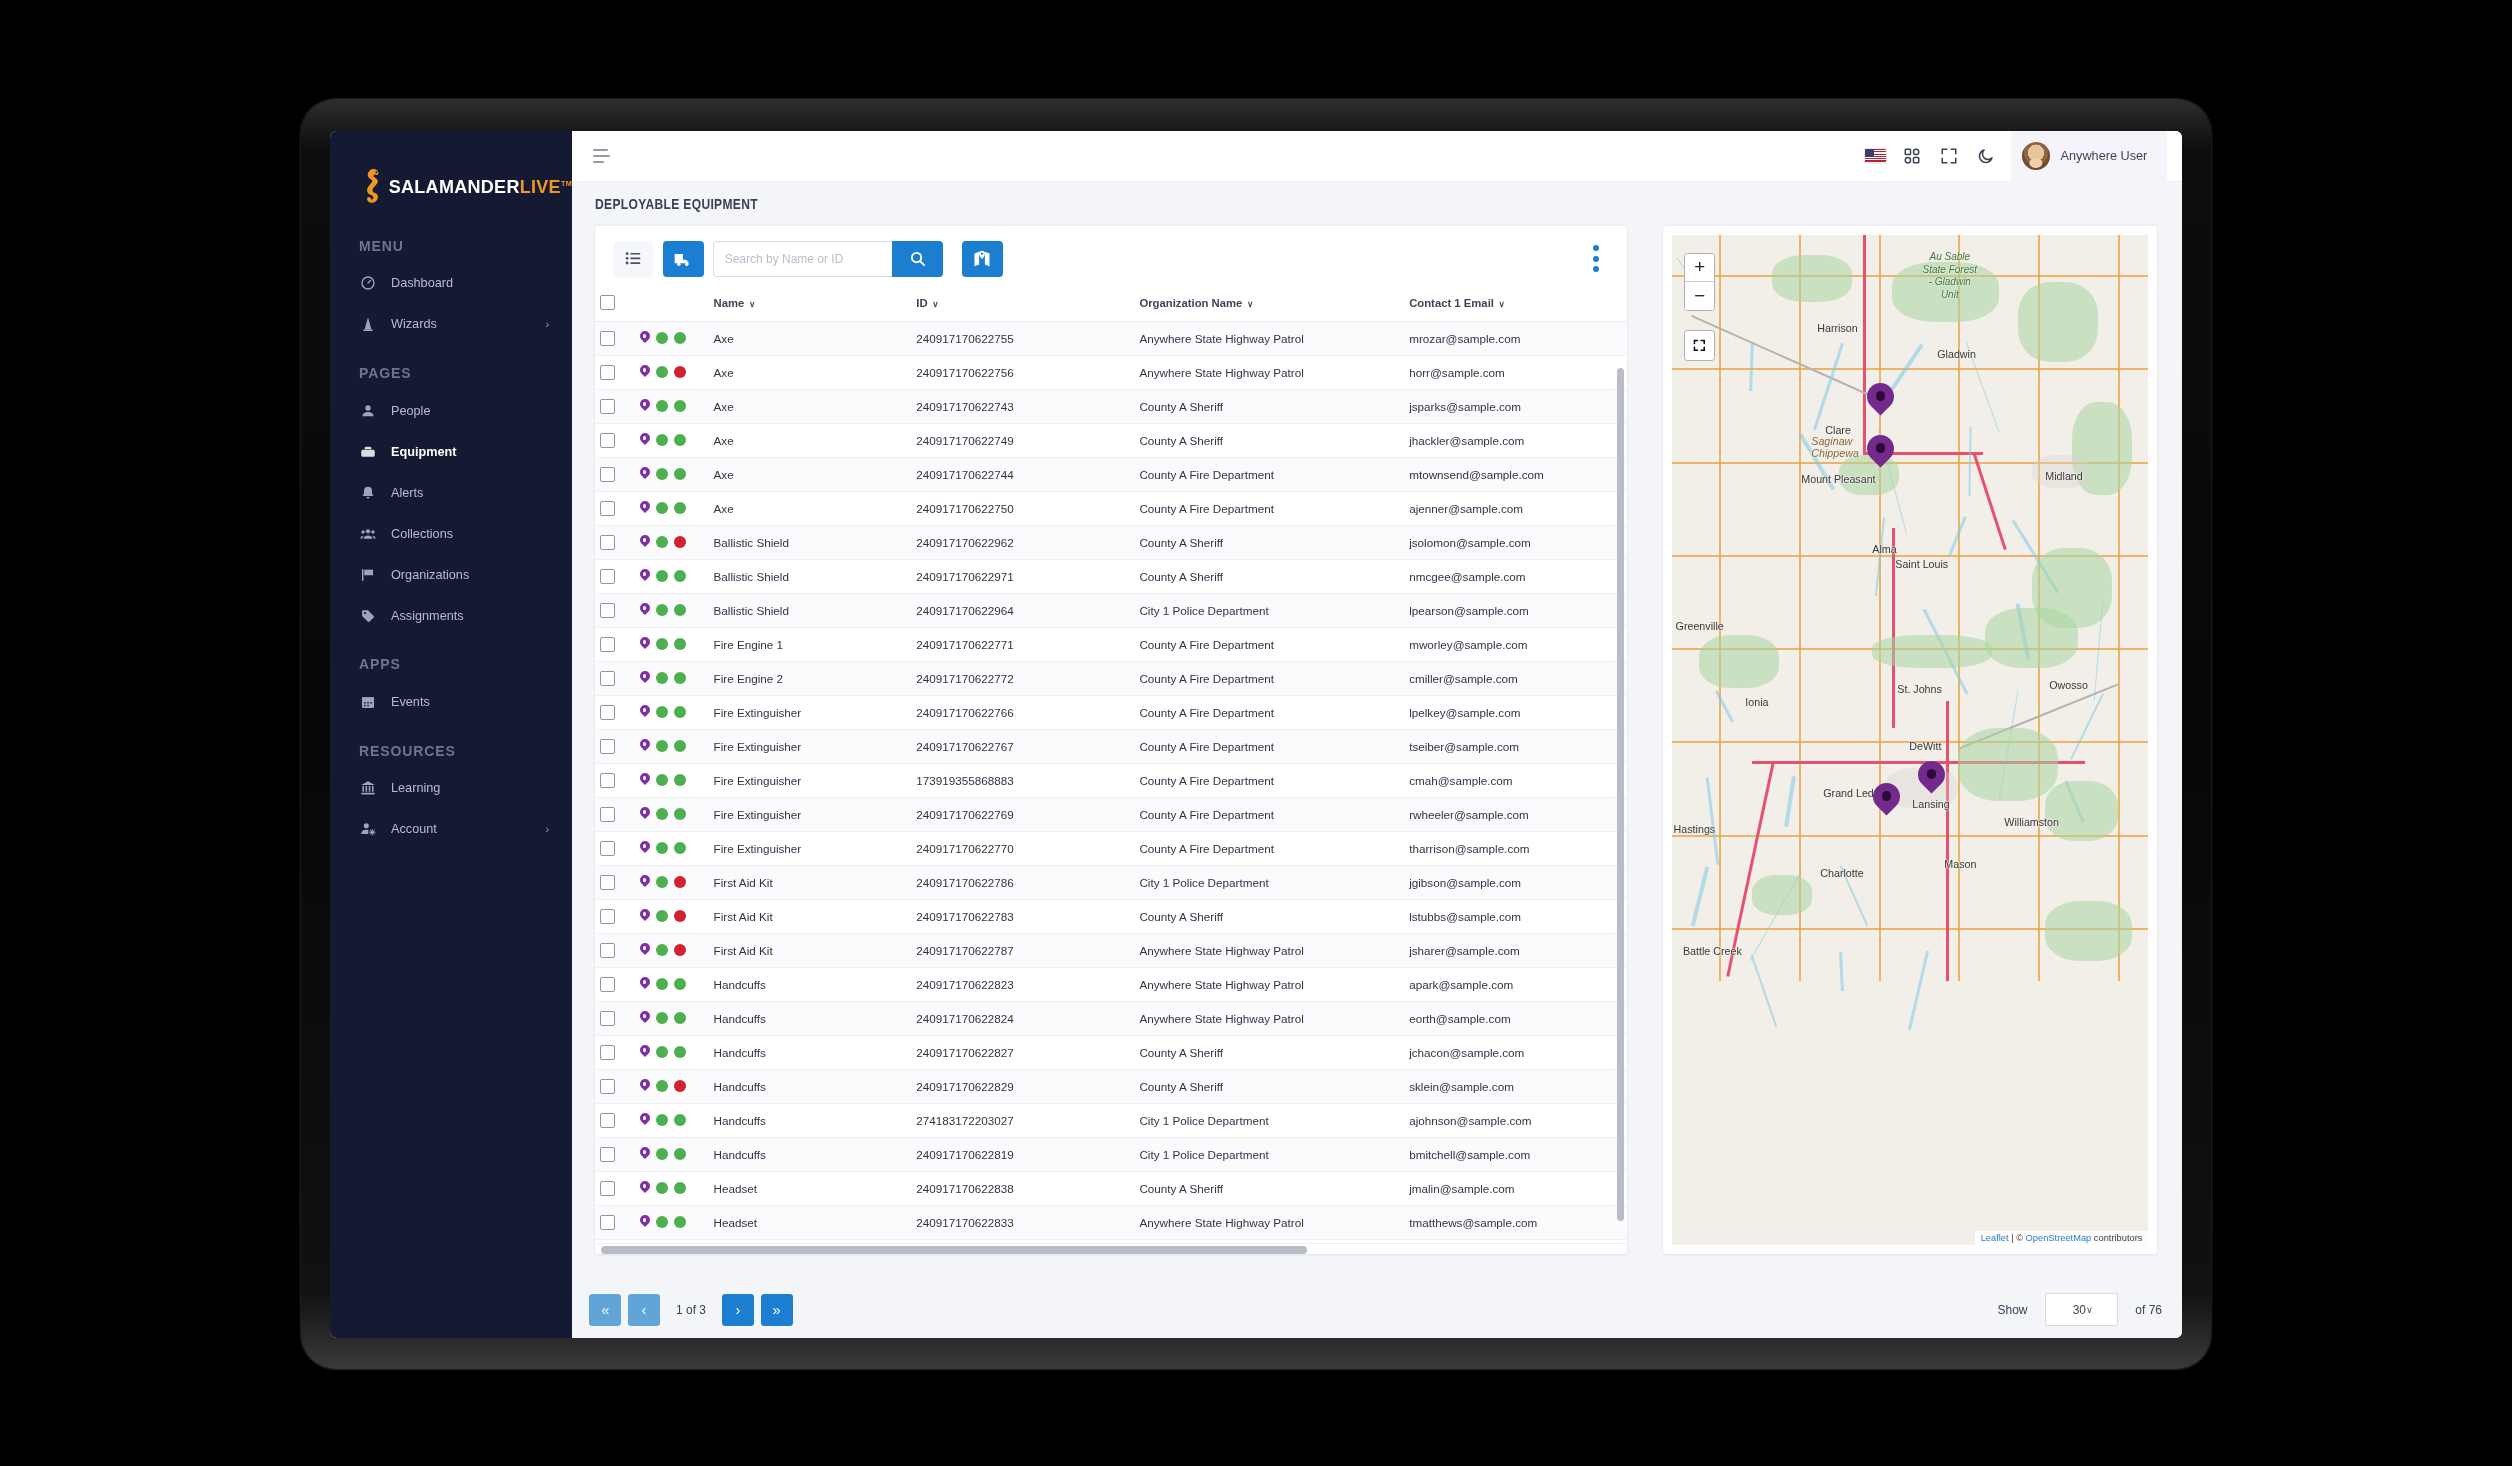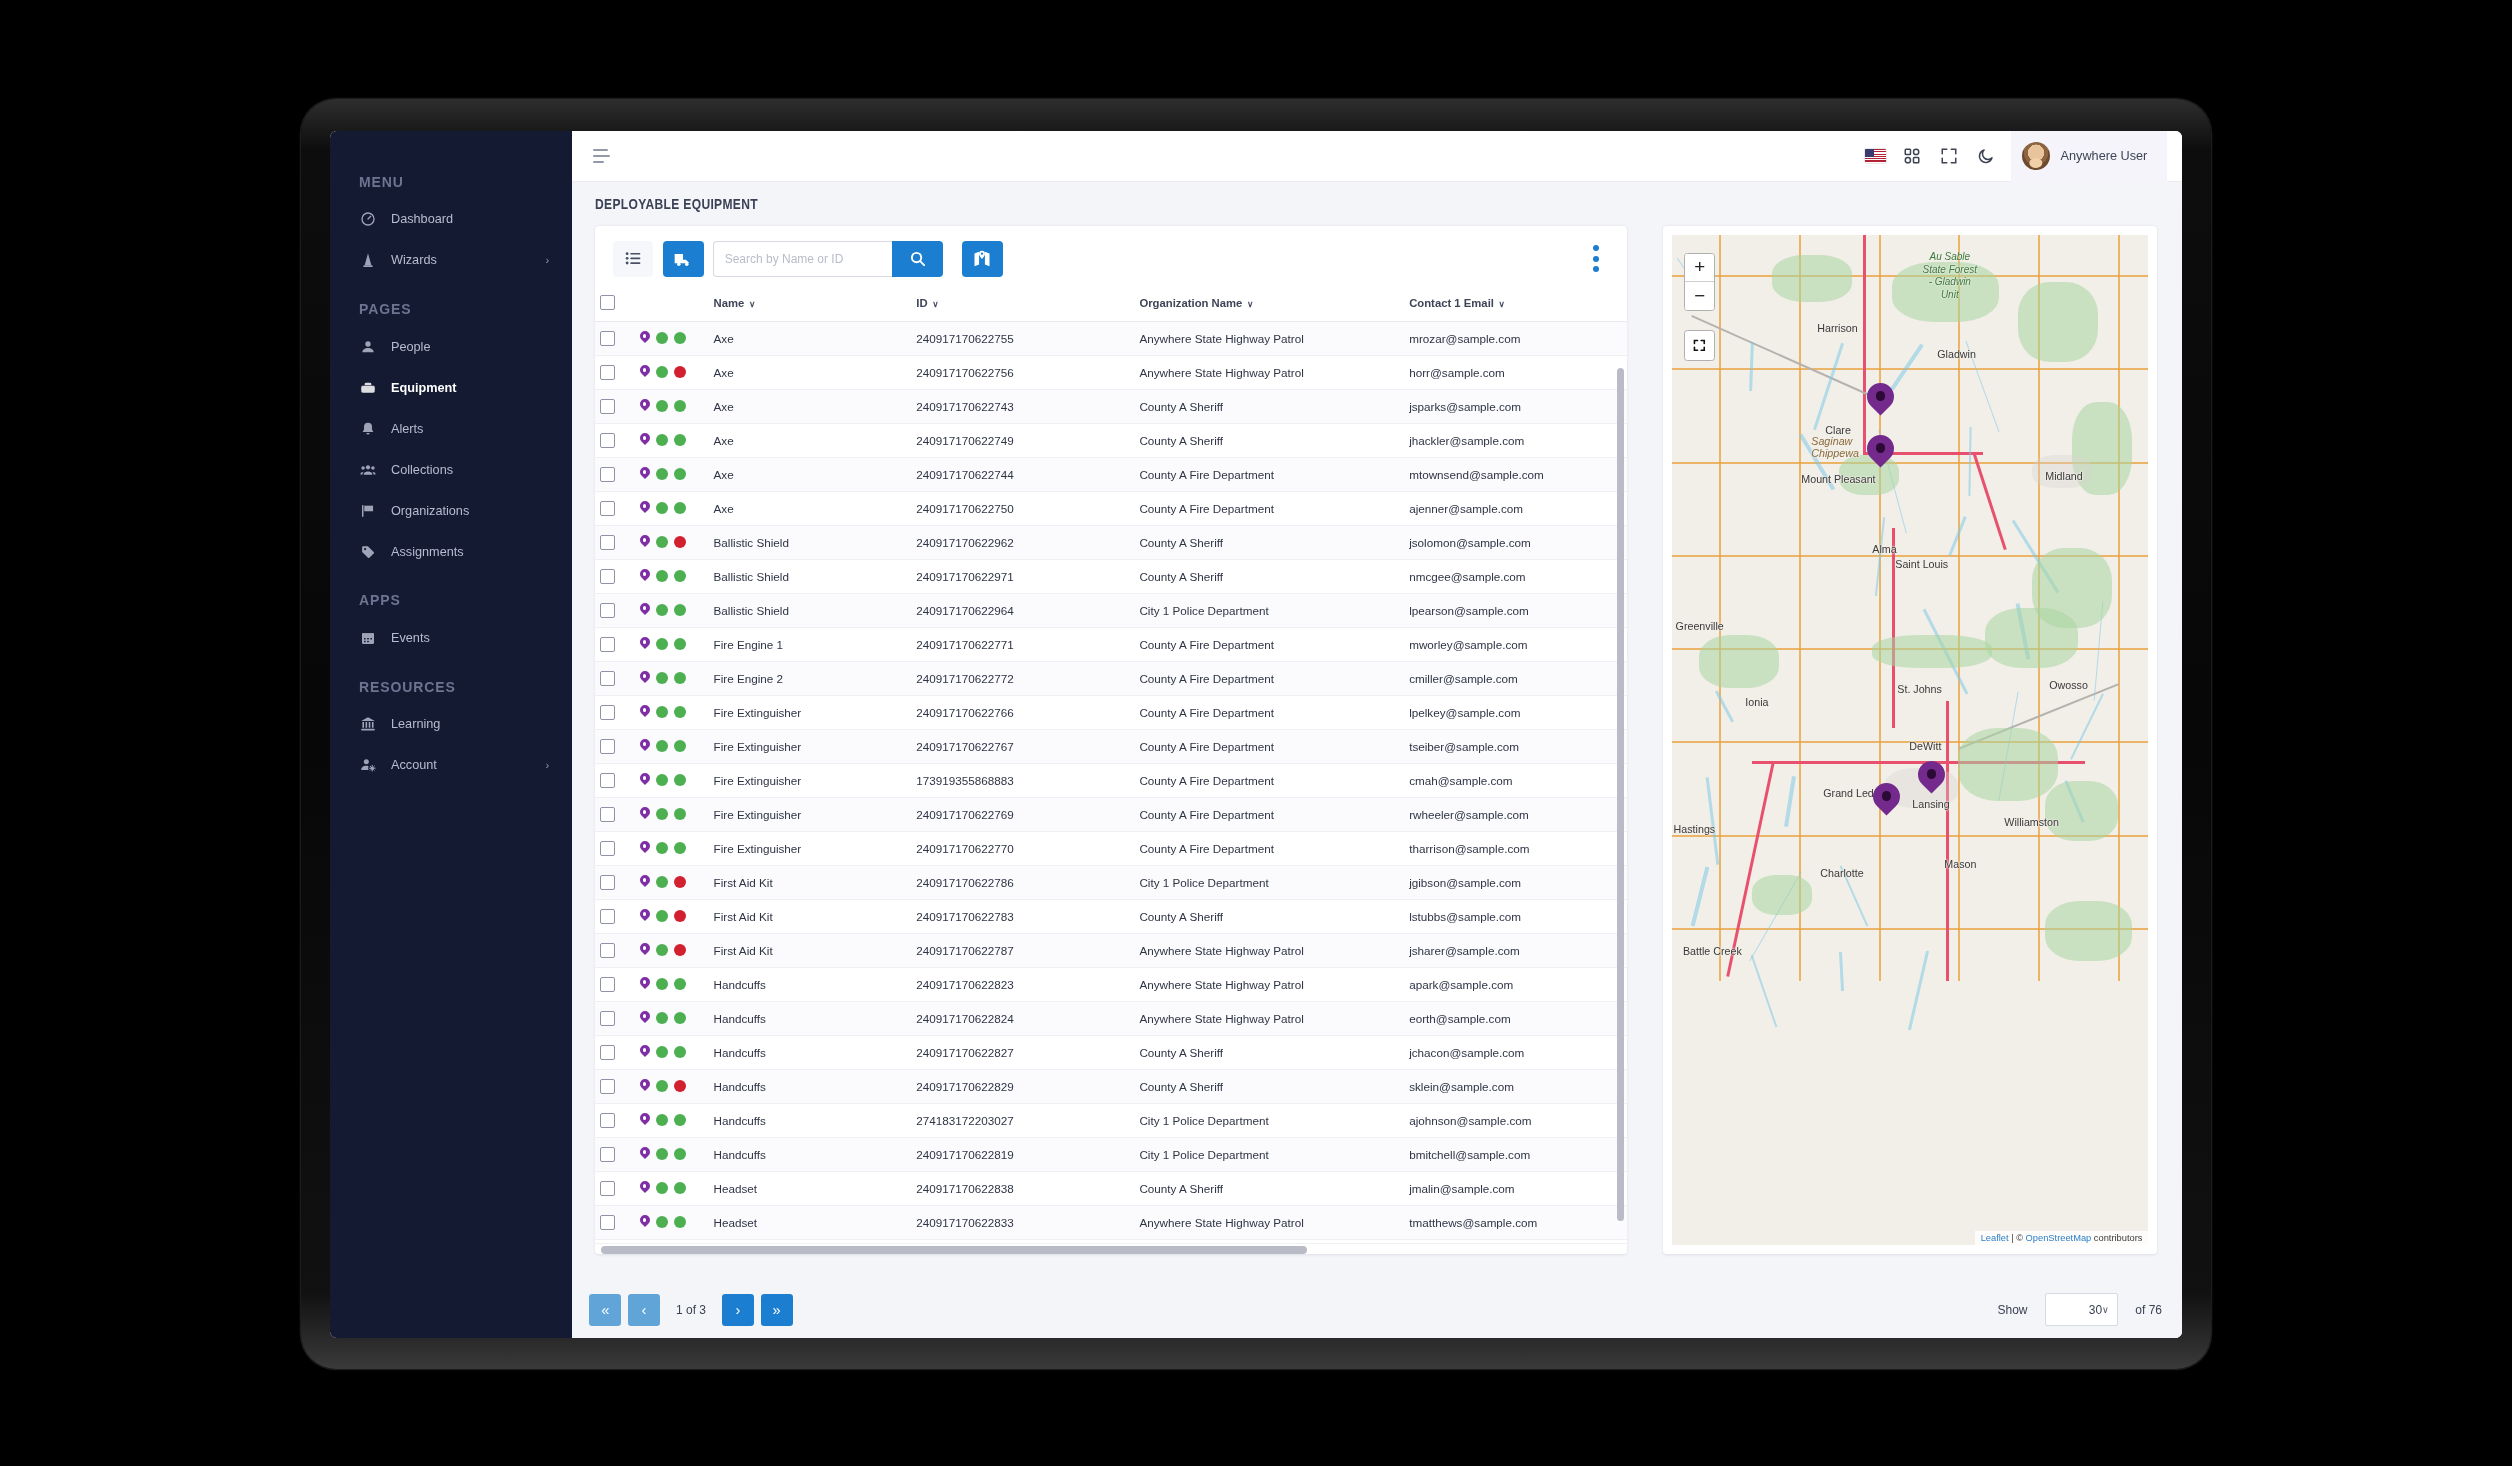--- a/index.html
+++ b/index.html
@@ -154,21 +154,21 @@
   .pg-btn { width: 32px; height: 32px; border-radius: 3.3px; color:#fff; display:flex; align-items:center;
     justify-content:center; font-size: 14.7px; cursor:pointer; border:none; }
   .pg-light { background:#61a5d8; }
   .pg-dark { background:#1c7ed0; }
   #pg-label { font-size: 12px; color:#3b4154; margin: 0 9.3px;
     font-family:Liberation Sans, sans-serif; }
   .pager-spacer { flex: 1; }
   #show-label, #of-label { font-size: 12px; color:#3b4154;
     font-family:"Liberation Sans Narrow","Liberation Sans",sans-serif; }
   #page-size { height: 33px; width: 73px; border: 0.7px solid #d7dae4; border-radius: 2px;
-    background:#fff; display:flex; align-items:center; justify-content:flex-end;
+    background:#fff; display:flex; align-items:center; justify-content:center;
     padding: 0 8px 0 10.7px; margin: 0 10.7px; font-size: 12px; color:#3b4154; cursor:pointer;
     font-family:"Liberation Sans Narrow","Liberation Sans",sans-serif; }
   #page-size .cv { font-size: 9.3px; color:#4a5063; }
 
   
   #map-card { width: 494px; flex: 0 0 494px; background:#fff; border-radius:4px;
     box-shadow: 0 0.7px 2.7px rgba(30,34,60,.10); padding: 9.3px; display:flex; }
   #map { position: relative; flex:1; overflow:hidden; background:#eff0e9; }
   .map-land { position:absolute; inset:0; background:#f2efe9; }
   .road { position:absolute; background:#e9a03b; }
@@ -198,20 +198,29 @@
     font-family:"Liberation Sans Narrow","Liberation Sans",sans-serif; }
   #map-attr a { color:#2a7fc9; text-decoration:none; }
 </style>
 </head>
 <body>
 
 <div id="device-frame">
 <div id="screen">
 
   <aside id="sidebar">
+    <div class="brand">
+      <div class="brand-lizard">
+        <svg viewBox="0 0 40 62" width="27" height="41" aria-hidden="true">
+          <path d="M21 3c5 0 8 3 8 6 0 2-1 3-3 3l-3-1-2 3 4 3c3 2 4 5 2 8l-6 7c-2 3-1 6 2 7 4 1 6 4 5 8-1 5-6 8-11 7-4-1-6-4-5-7 1-2 3-2 4-1 2 1 1 3 3 3 2 0 3-2 2-4-1-2-4-2-6-4-4-3-4-8-1-12l5-6c1-2 1-3-1-4-4-2-6-5-5-9 1-4 5-7 8-7z" fill="#f09526"></path>
+          <circle cx="26" cy="8" r="1.6" fill="#151a33"></circle>
+        </svg>
+      </div>
+      <div class="brand-text"><span class="w">SALAMANDER</span><span class="o">LIVE</span><span class="tm">TM</span></div>
+    </div>
     <nav id="nav">
           <div class="nav-section">MENU</div>
           <div class="nav-item">
             <span class="ico">
               <svg viewBox="0 0 24 24">
                 <circle cx="12" cy="12" r="9" fill="none" stroke="currentColor" stroke-width="2"></circle>
                 <path d="M12 12 16 8" stroke="currentColor" stroke-width="2" stroke-linecap="round" fill="none"></path>
               </svg>
             </span>
             <span class="lbl">Dashboard</span>

